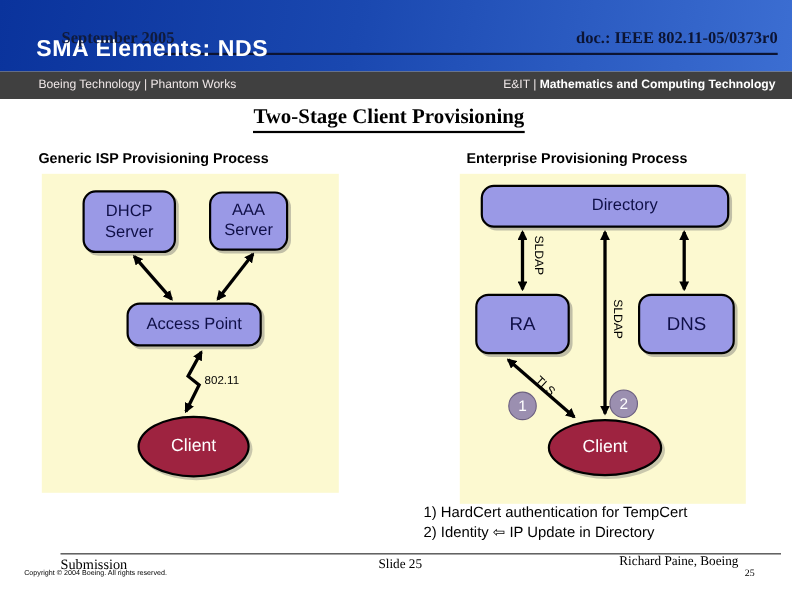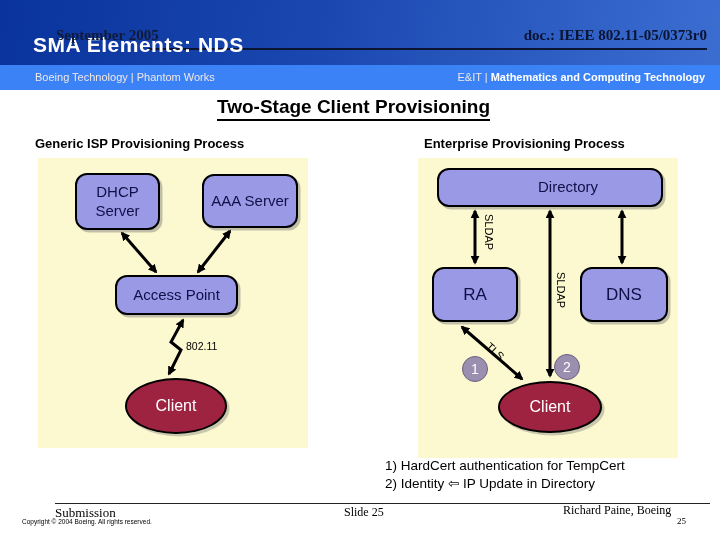--- a/index.html
+++ b/index.html
@@ -11,43 +11,43 @@
   .banner{position:absolute;left:0;top:0;width:720px;height:65px;
     background:linear-gradient(100deg,#0a339c 0%,#1a48b0 45%,#3c6ed2 100%);}
   .banner-rule{position:absolute;left:148px;top:48px;width:559px;height:2px;background:#0c1433;}
   .slide-head-title{position:absolute;left:33px;top:33px;color:#ffffff;
     font-size:21px;font-weight:bold;letter-spacing:.5px;z-index:2;}
   .head-date{position:absolute;left:56px;top:27px;color:#101b3c;
     font-family:"Liberation Serif","DejaVu Serif",serif;font-size:15px;font-weight:bold;z-index:3;}
   .head-doc{position:absolute;right:13px;top:27px;color:#0c1433;
     font-family:"Liberation Serif","DejaVu Serif",serif;font-size:15px;font-weight:bold;z-index:2;}
   
-  .redbar{position:absolute;left:0;top:65px;width:720px;height:25px;background:#3b82f6;
+  .redbar{position:absolute;left:0;top:65px;width:720px;height:25px;background:#404040;
     color:#efe7e7;font-size:11px;}
   .redbar .left{position:absolute;left:35px;top:6px;}
   .redbar .right{position:absolute;right:15px;top:6px;padding-left:12px;}
   .redbar .right b{color:#ffffff;}
   
-  .main-title{position:absolute;left:0;top:96px;width:707px;text-align:center;}
+  .main-title{position:absolute;left:0;top:96px;width:707px;text-align:center;font-family:Liberation Serif, serif;}
   .main-title span{display:inline-block;color:#000;font-size:19px;font-weight:bold;
     border-bottom:2px solid #000;padding-bottom:1px;}
   .panel-head{position:absolute;color:#000;font-size:13px;font-weight:bold;}
   .ph-left{left:35px;top:136px;}
   .ph-right{left:424px;top:136px;}
   
   .panel{position:absolute;background:#fcf9d0;}
   .panel-l{left:38px;top:158px;width:270px;height:290px;}
   .panel-r{left:418px;top:158px;width:260px;height:300px;}
   
   .node{position:absolute;background:#9a99e6;border:2px solid #000;border-radius:12px;
     display:flex;align-items:center;justify-content:center;text-align:center;
     color:#101048;box-shadow:2.5px 2.5px 0 rgba(105,105,105,.4);box-sizing:border-box;
     line-height:1.25;}
   .n-dhcp{left:75px;top:173px;width:85px;height:57px;font-size:15px;}
-  .n-aaa{left:202px;top:174px;width:96px;height:54px;font-size:15px;}
+  .n-aaa{left:190px;top:174px;width:72px;height:54px;font-size:15px;}
   .n-ap{left:115px;top:275px;width:123px;height:40px;font-size:15px;}
   .n-dir{left:437px;top:168px;width:226px;height:39px;font-size:15px;padding-left:36px;}
   .n-ra{left:432px;top:267px;width:86px;height:55px;font-size:17px;}
   .n-dns{left:580px;top:267px;width:88px;height:55px;font-size:17px;}
   .ellipse{position:absolute;background:#9e2340;border:2px solid #000;border-radius:50%;
     display:flex;align-items:center;justify-content:center;color:#fff;font-size:16px;
     box-shadow:2.5px 2.5px 0 rgba(105,105,105,.35);box-sizing:border-box;}
   .e-left{left:125px;top:378px;width:102px;height:56px;}
   .e-right{left:498px;top:381px;width:104px;height:52px;}
   .stepcircle{position:absolute;width:24px;height:24px;border-radius:50%;

